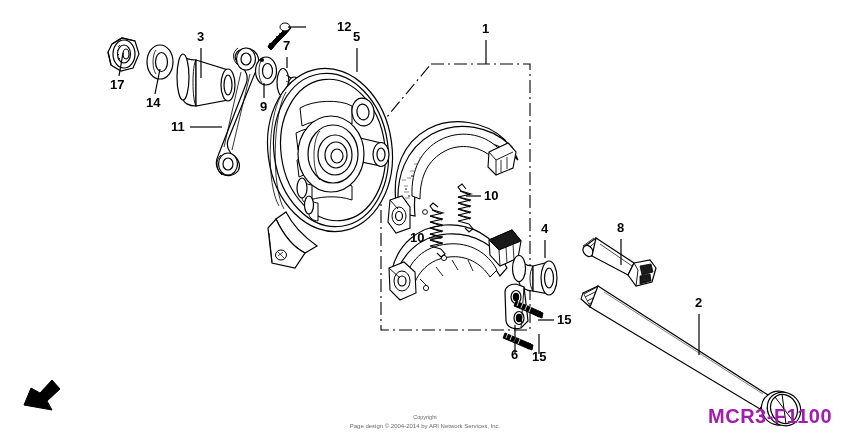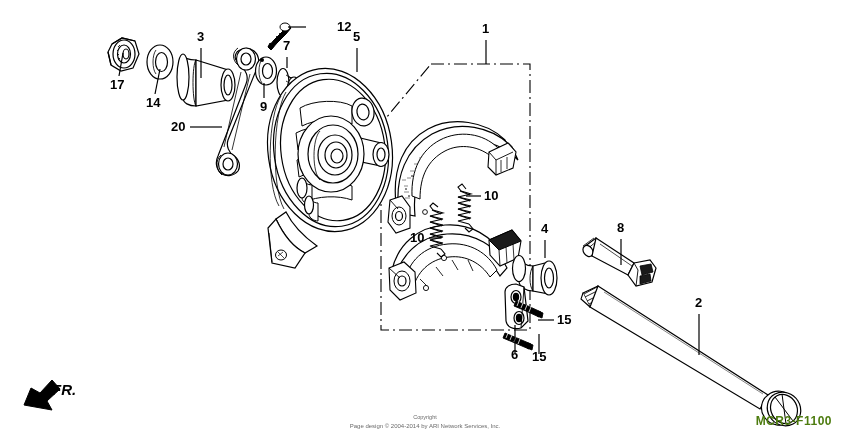--- a/index.html
+++ b/index.html
@@ -33,24 +33,24 @@
     color: #000000;
     line-height: 1;
     white-space: nowrap;
     letter-spacing: 0px;
   }
   #part-number {
     position: absolute;
     right: 18px;
     bottom: 18px;
     font-family: "Liberation Sans", sans-serif;
-    font-size: 12px;
+    font-size: 20px;
     font-weight: bold;
     letter-spacing: 0.5px;
-    color: #4d7c0f;
+    color: #a21caf;
     white-space: nowrap;
   }
   #copyright-block {
     position: absolute;
     left: 0;
     right: 0;
     bottom: 16px;
     text-align: center;
     color: #6a6a6a;
     line-height: 1.35;
@@ -377,30 +377,27 @@
   <div class="callout-label" style="left:695px; top:296px;">2</div>
   <div class="callout-label" style="left:197px; top:30px;">3</div>
   <div class="callout-label" style="left:541px; top:222px;">4</div>
   <div class="callout-label" style="left:353px; top:30px;">5</div>
   <div class="callout-label" style="left:511px; top:348px;">6</div>
   <div class="callout-label" style="left:283px; top:39px;">7</div>
   <div class="callout-label" style="left:617px; top:221px;">8</div>
   <div class="callout-label" style="left:260px; top:100px;">9</div>
   <div class="callout-label" style="left:484px; top:189px;">10</div>
   <div class="callout-label" style="left:410px; top:231px;">10</div>
-  <div class="callout-label" style="left:171px; top:120px;">20</div>
+  <div class="callout-label" style="left:171px; top:120px;">11</div>
   <div class="callout-label" style="left:309px; top:20px;margin-left:28px;">12</div>
   <div class="callout-label" style="left:110px; top:78px;">17</div>
   <div class="callout-label" style="left:146px; top:96px;">14</div>
   <div class="callout-label" style="left:557px; top:313px;">15</div>
   <div class="callout-label" style="left:532px; top:350px;">15</div>
 
-  <div id="fr-marker">
-    <span class="fr-text">FR.</span>
-  </div>
 
   <div id="copyright-block">
     <span class="c-line1">Copyright</span>
     <span class="c-line2">Page design © 2004-2014 by ARI Network Services, Inc.</span>
   </div>
 
   <div id="part-number">MCR3-F1100</div>
 
 </div>
 

